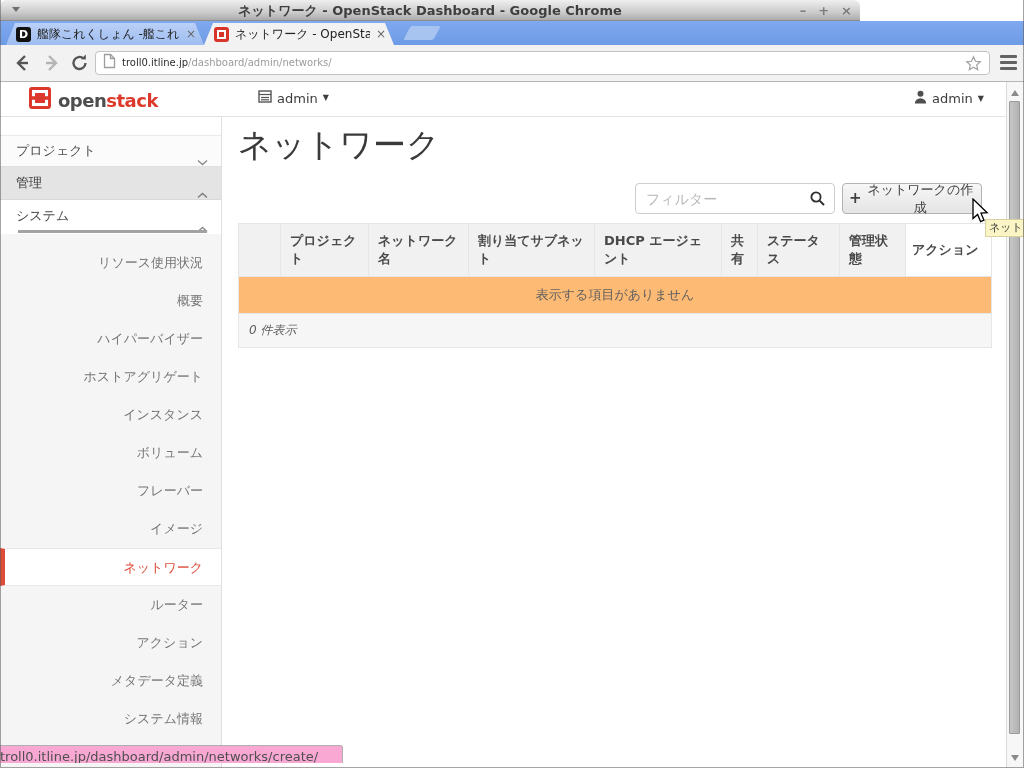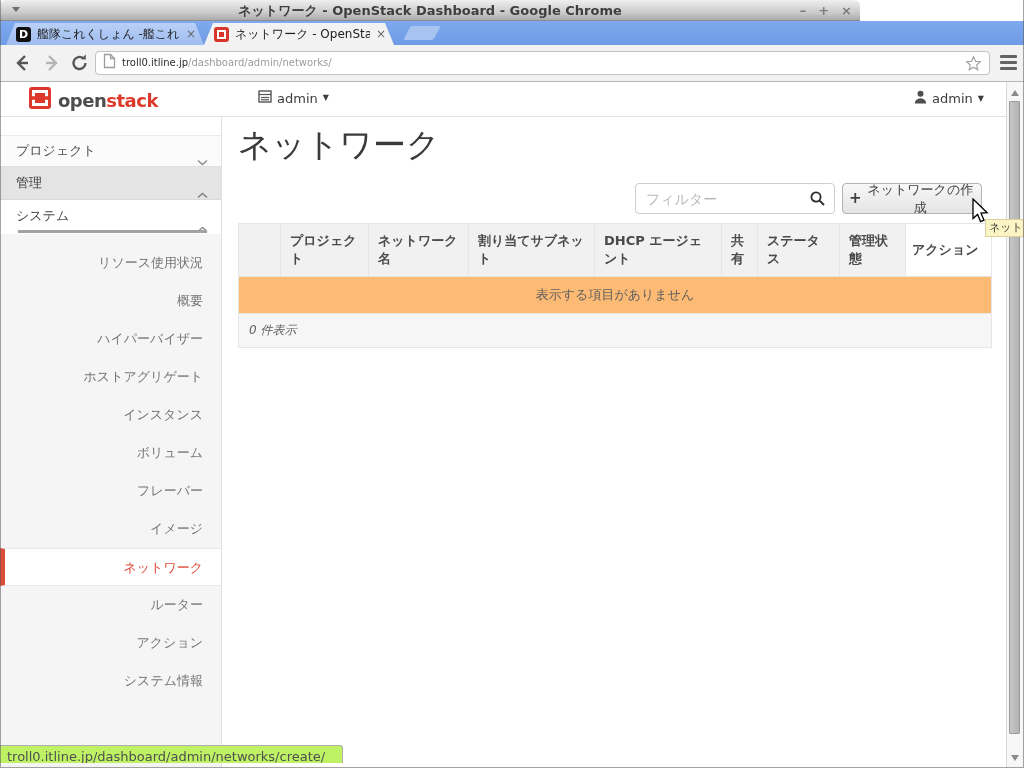--- a/index.html
+++ b/index.html
@@ -111,23 +111,23 @@
   .sb-up{position:absolute;left:4px;top:8px;width:0;height:0;border-left:4px solid transparent;
     border-right:4px solid transparent;border-bottom:6px solid #8a8a8a;}
   .sb-down{position:absolute;left:4px;bottom:7px;width:0;height:0;border-left:4px solid transparent;
     border-right:4px solid transparent;border-top:6px solid #8a8a8a;}
   .sb-thumb{position:absolute;left:2px;top:19px;width:11px;height:633px;
     background:linear-gradient(90deg,#c6c6c6,#b2b2b2);border:1px solid #9b9b9b;border-radius:1px;box-sizing:border-box;}
   
   .tooltip{position:absolute;left:985px;top:219px;height:18px;width:39px;box-sizing:border-box;
     background:#fbf5c5;border:1px solid #d9d2a0;color:#3a3a3a;font-size:11px;line-height:16px;
     padding:0 3px;white-space:nowrap;overflow:hidden;z-index:60;}
-  .statusbar{position:absolute;left:0;top:745px;width:343px;height:18px;background:#bef264;
+  .statusbar{position:absolute;left:0;top:745px;width:343px;height:18px;background:#f9a8d4;
     border:1px solid #b0b0b0;border-left:none;border-bottom:none;border-top-right-radius:3px;
-    font-size:13px;color:#4f4f4f;line-height:21px;padding-left:7px;box-sizing:border-box;
+    font-size:13px;color:#4f4f4f;line-height:21px;box-sizing:border-box;
     white-space:nowrap;overflow:hidden;z-index:55;}
   .cursor{position:absolute;left:971px;top:198px;z-index:70;pointer-events:none;}
   .frame{position:absolute;left:0;top:0;right:0;bottom:0;border:1px solid rgba(90,90,90,.55);
     border-top:none;pointer-events:none;z-index:100;}
   
   .icn{display:inline-block;vertical-align:middle;}
 </style>
 </head>
 <body>
 
@@ -268,20 +268,21 @@
     <div class="sb-item">概要</div>
     <div class="sb-item">ハイパーバイザー</div>
     <div class="sb-item">ホストアグリゲート</div>
     <div class="sb-item">インスタンス</div>
     <div class="sb-item">ボリューム</div>
     <div class="sb-item">フレーバー</div>
     <div class="sb-item">イメージ</div>
     <div class="sb-item active">ネットワーク</div>
     <div class="sb-item">ルーター</div>
     <div class="sb-item">アクション</div>
+    <div class="sb-item">メタデータ定義</div>
     <div class="sb-item">システム情報</div>
   </div>
 </div>
 
 <div class="content">
   <h1 class="page-title">ネットワーク</h1>
 
   <div class="filter-box">
     <input type="text" placeholder="フィルター" style="">
     <span class="mag icn">

